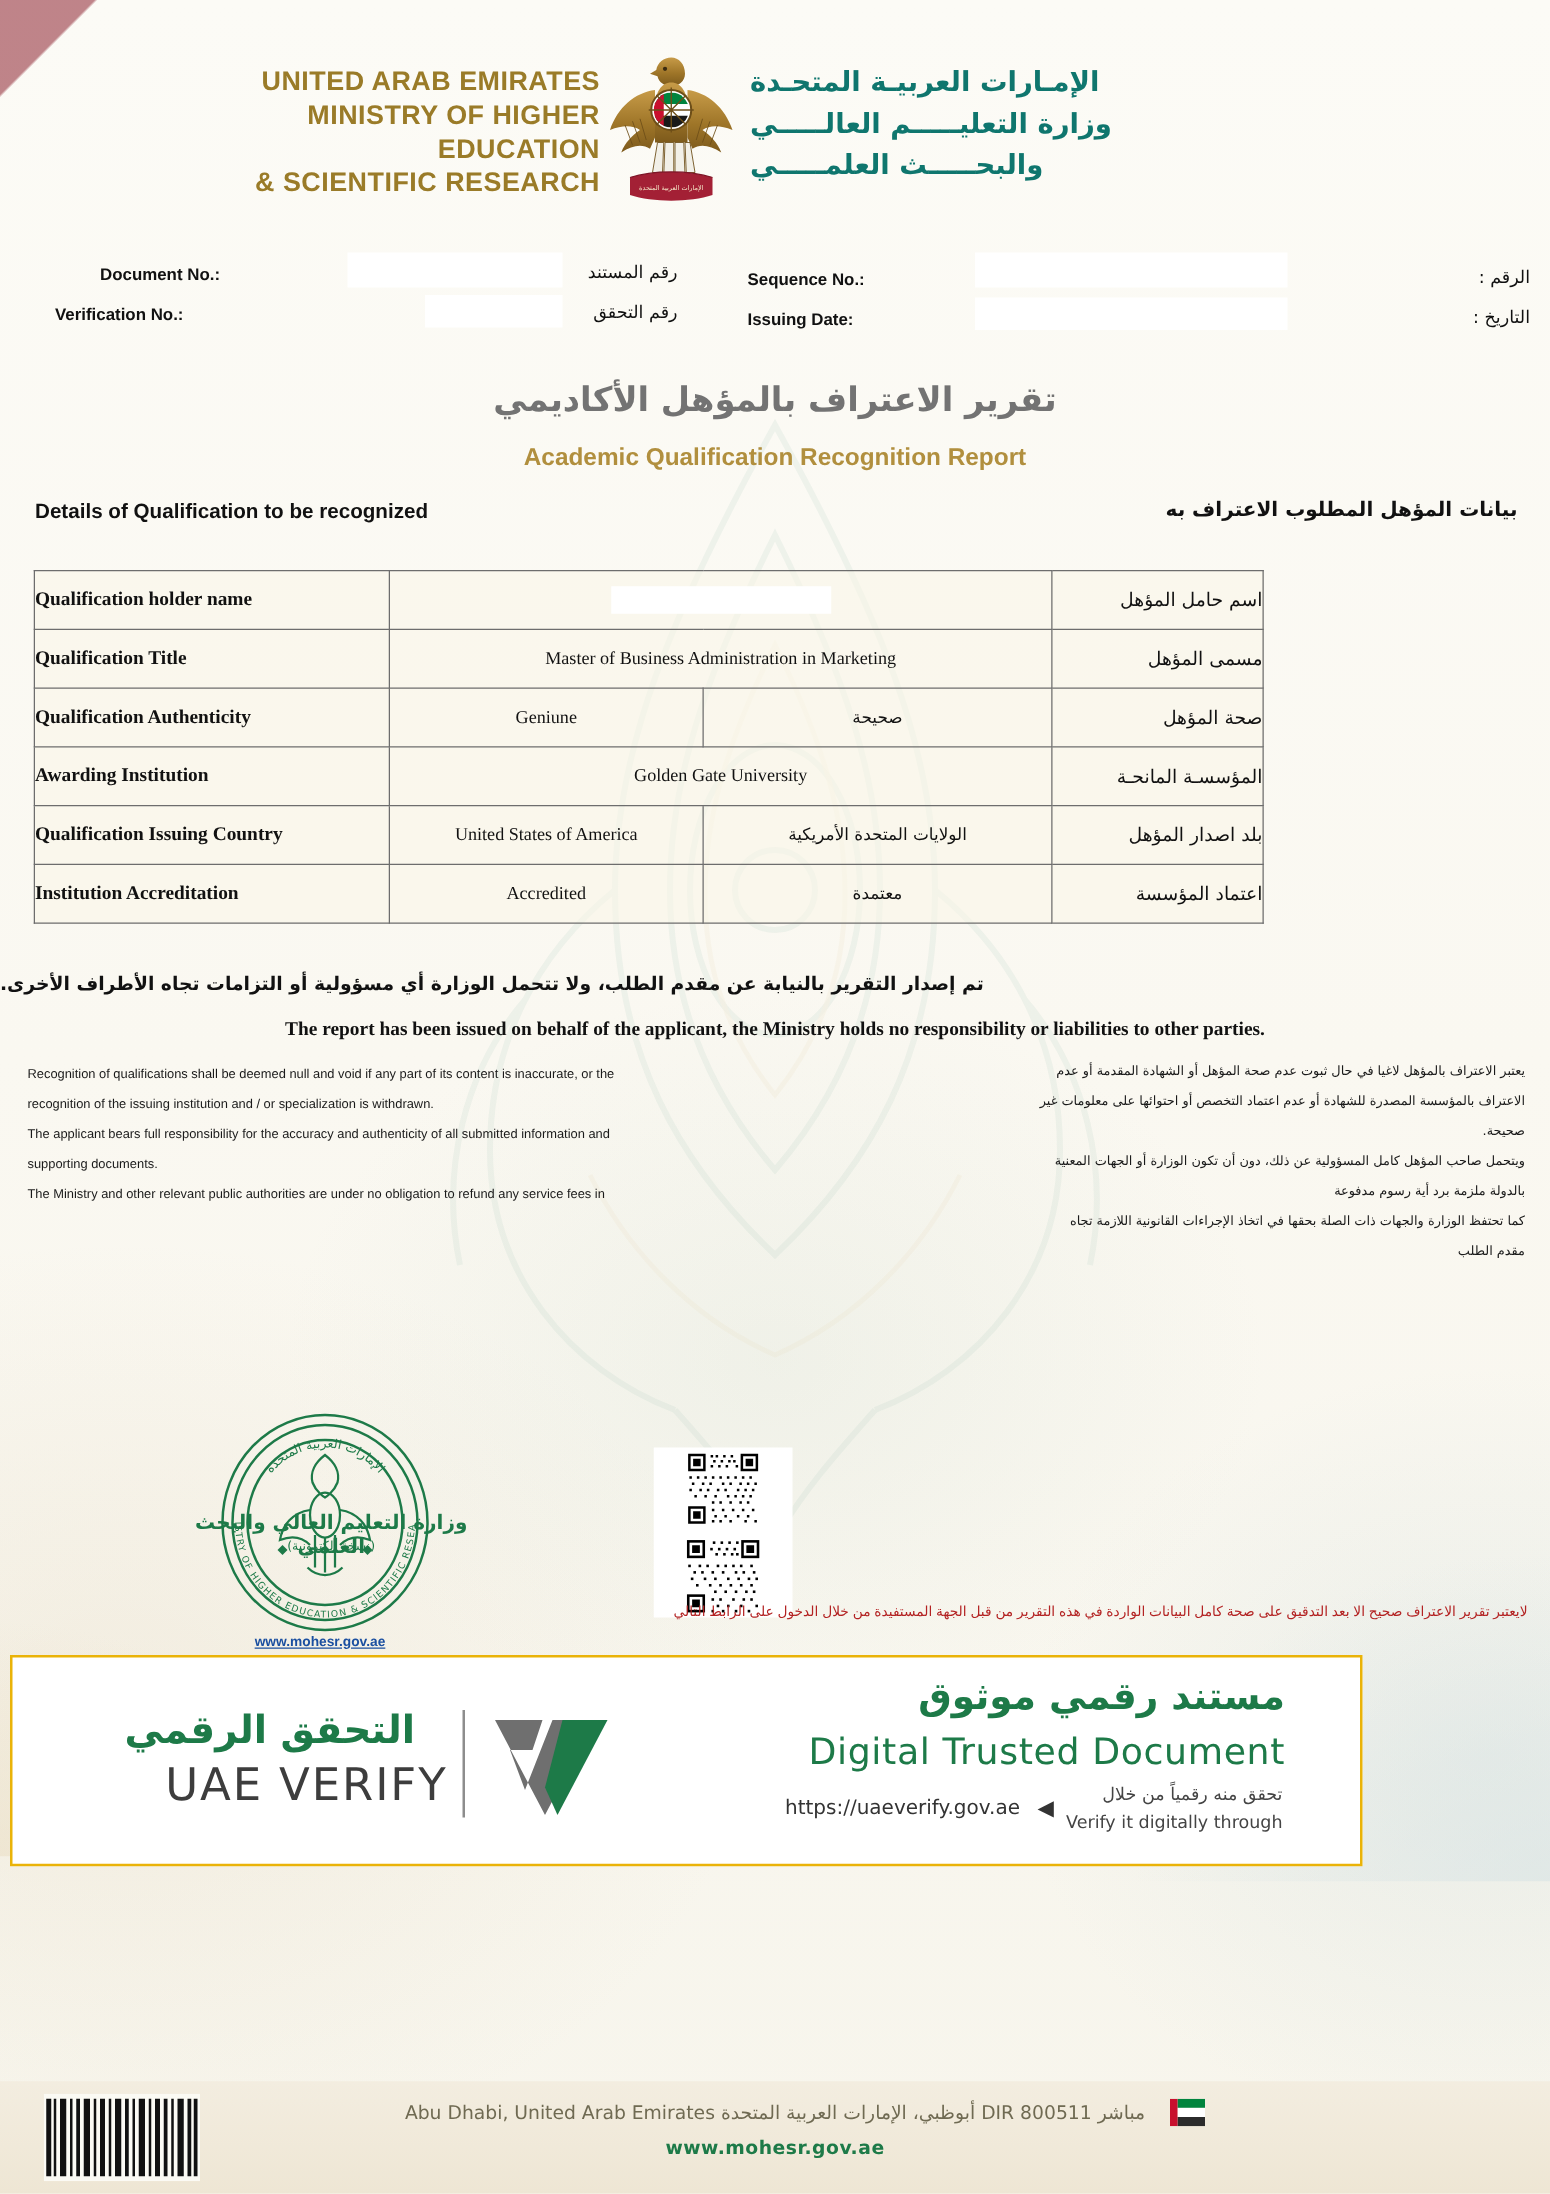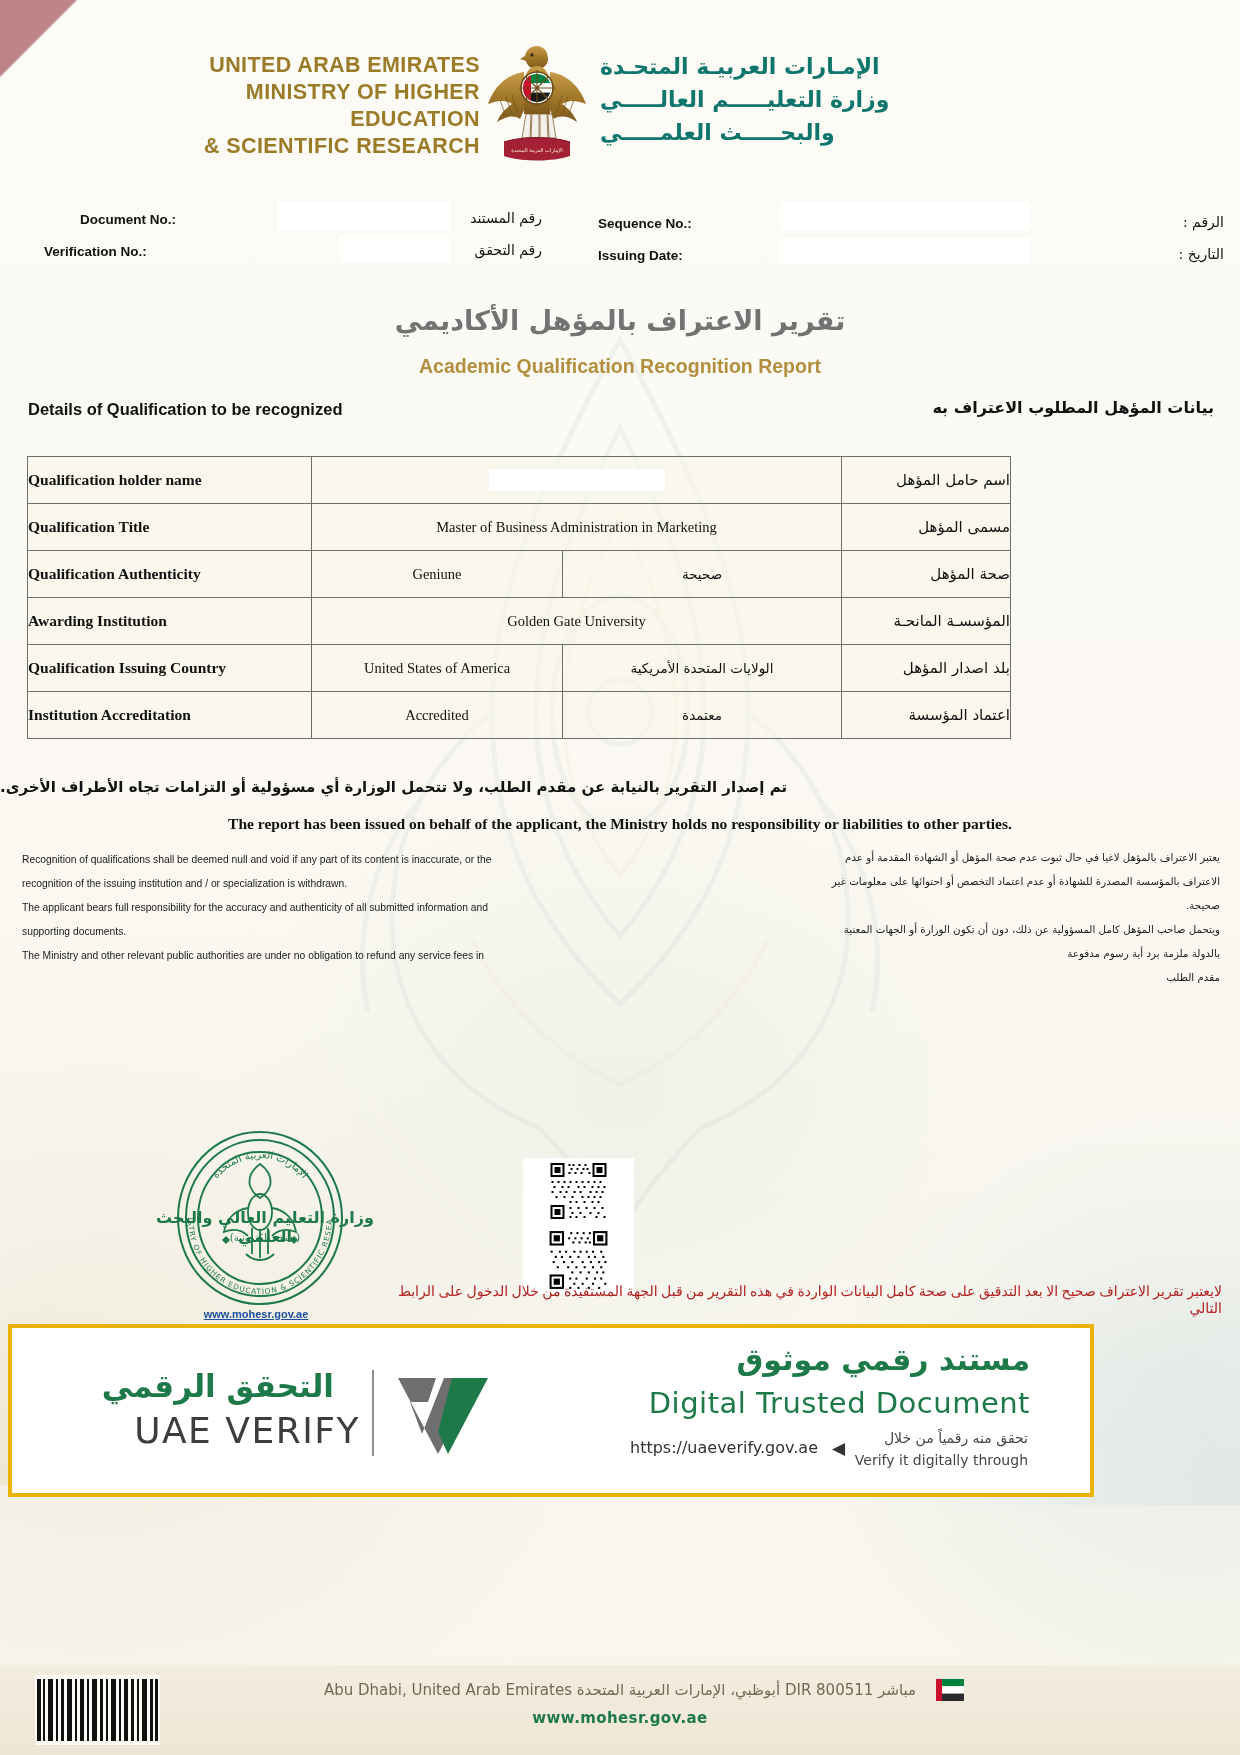--- a/index.html
+++ b/index.html
@@ -96,25 +96,25 @@
     font-family:"DejaVu Sans",sans-serif;font-weight:bold;font-size:16px;color:#1d7a48;}
   .seal-ar-sub{position:absolute;left:175px;top:1232px;width:180px;text-align:center;direction:rtl;
     font-family:"DejaVu Sans",sans-serif;font-size:10px;color:#1d7a48;}
 
   
   .qr-wrap{position:absolute;left:523px;top:1158px;width:105px;height:130px;background:#fff;padding:3px;}
   .qr-top{width:100%;height:60px;}
   .qr-bot{width:100%;height:62px;margin-top:4px;}
 
   .qr-note{position:absolute;right:18px;top:1283px;width:830px;text-align:right;direction:rtl;
-    font-family:Liberation Serif, serif;font-size:14px;color:#b32222;}
+    font-family:Liberation Sans, sans-serif;font-size:11px;color:#b32222;}
 
   
   .verify{position:absolute;left:8px;top:1324px;width:1078px;height:165px;
-    background:#ffffff;border:4px solid #eab308;text-decoration:underline;}
+    background:#ffffff;border:2px solid #eab308;text-decoration:underline;}
   .v-ar-title{position:absolute;right:60px;top:14px;direction:rtl;
     font-family:"DejaVu Sans",sans-serif;font-weight:bold;font-size:30px;color:#1d7a48;letter-spacing:1px;}
   .v-en-title{position:absolute;right:60px;top:58px;
     font-family:"DejaVu Sans",sans-serif;font-size:29px;color:#1d7a48;letter-spacing:.5px;}
   .v-url{position:absolute;right:272px;top:110px;
     font-family:"DejaVu Sans",sans-serif;font-size:16px;color:#333;}
   .v-arrow{position:absolute;right:245px;top:110px;font-size:17px;color:#333;}
   .v-ar-sub{position:absolute;right:62px;top:102px;direction:rtl;
     font-family:"DejaVu Sans",sans-serif;font-size:14px;color:#444;}
   .v-en-sub{position:absolute;right:62px;top:124px;
@@ -306,20 +306,21 @@
   <div>supporting documents.</div>
   <div>The Ministry and other relevant public authorities are under no obligation to refund any service fees in</div>
 </div>
 
 <div class="fine-ar">
   <div>يعتبر الاعتراف بالمؤهل لاغيا في حال ثبوت عدم صحة المؤهل أو الشهادة المقدمة أو عدم</div>
   <div>الاعتراف بالمؤسسة المصدرة للشهادة أو عدم اعتماد التخصص أو احتوائها على معلومات غير</div>
   <div>صحيحة.</div>
   <div>ويتحمل صاحب المؤهل كامل المسؤولية عن ذلك، دون أن تكون الوزارة أو الجهات المعنية</div>
   <div>بالدولة ملزمة برد أية رسوم مدفوعة</div>
+  <div>كما تحتفظ الوزارة والجهات ذات الصلة بحقها في اتخاذ الإجراءات القانونية اللازمة تجاه</div>
   <div>مقدم الطلب</div>
 </div>
 
 <svg class="seal" viewBox="0 0 200 180">
   <g fill="none" stroke="#1d7a48" stroke-width="2">
     <ellipse cx="100" cy="90" rx="82" ry="86"></ellipse>
     <ellipse cx="100" cy="90" rx="74" ry="78"></ellipse>
     <ellipse cx="100" cy="90" rx="62" ry="66"></ellipse>
   </g>
   <path id="ringTop" d="M42 92 A58 62 0 0 1 158 92" fill="none"></path>

